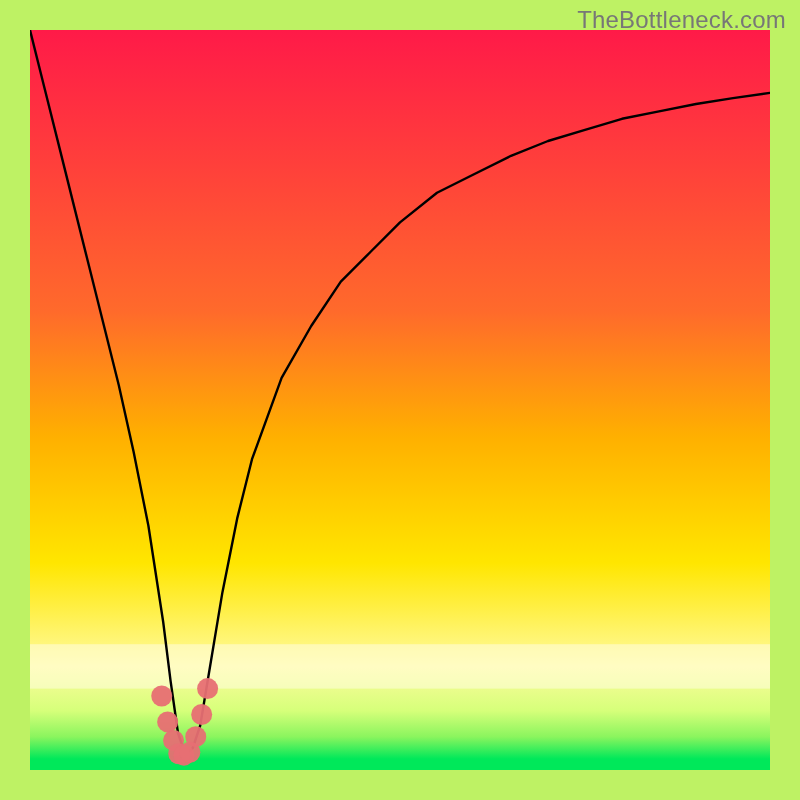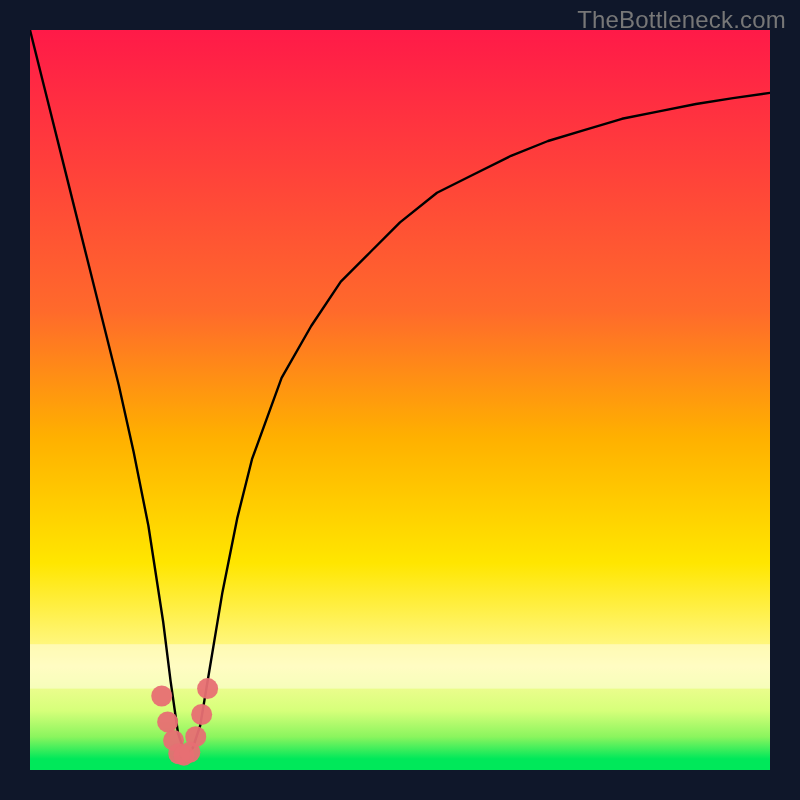--- a/index.html
+++ b/index.html
@@ -7,21 +7,21 @@
     padding: 0;
     width: 800px;
     height: 800px;
     background: #000;
     font-family: Arial, Helvetica, sans-serif;
   }
   .frame {
     position: relative;
     width: 800px;
     height: 800px;
-    background: #0f172a;
+    background: #bef264;
   }
   .plot-area {
     position: absolute;
     left: 30px;
     top: 30px;
     width: 740px;
     height: 740px;
   }
   .watermark {
     position: absolute;

